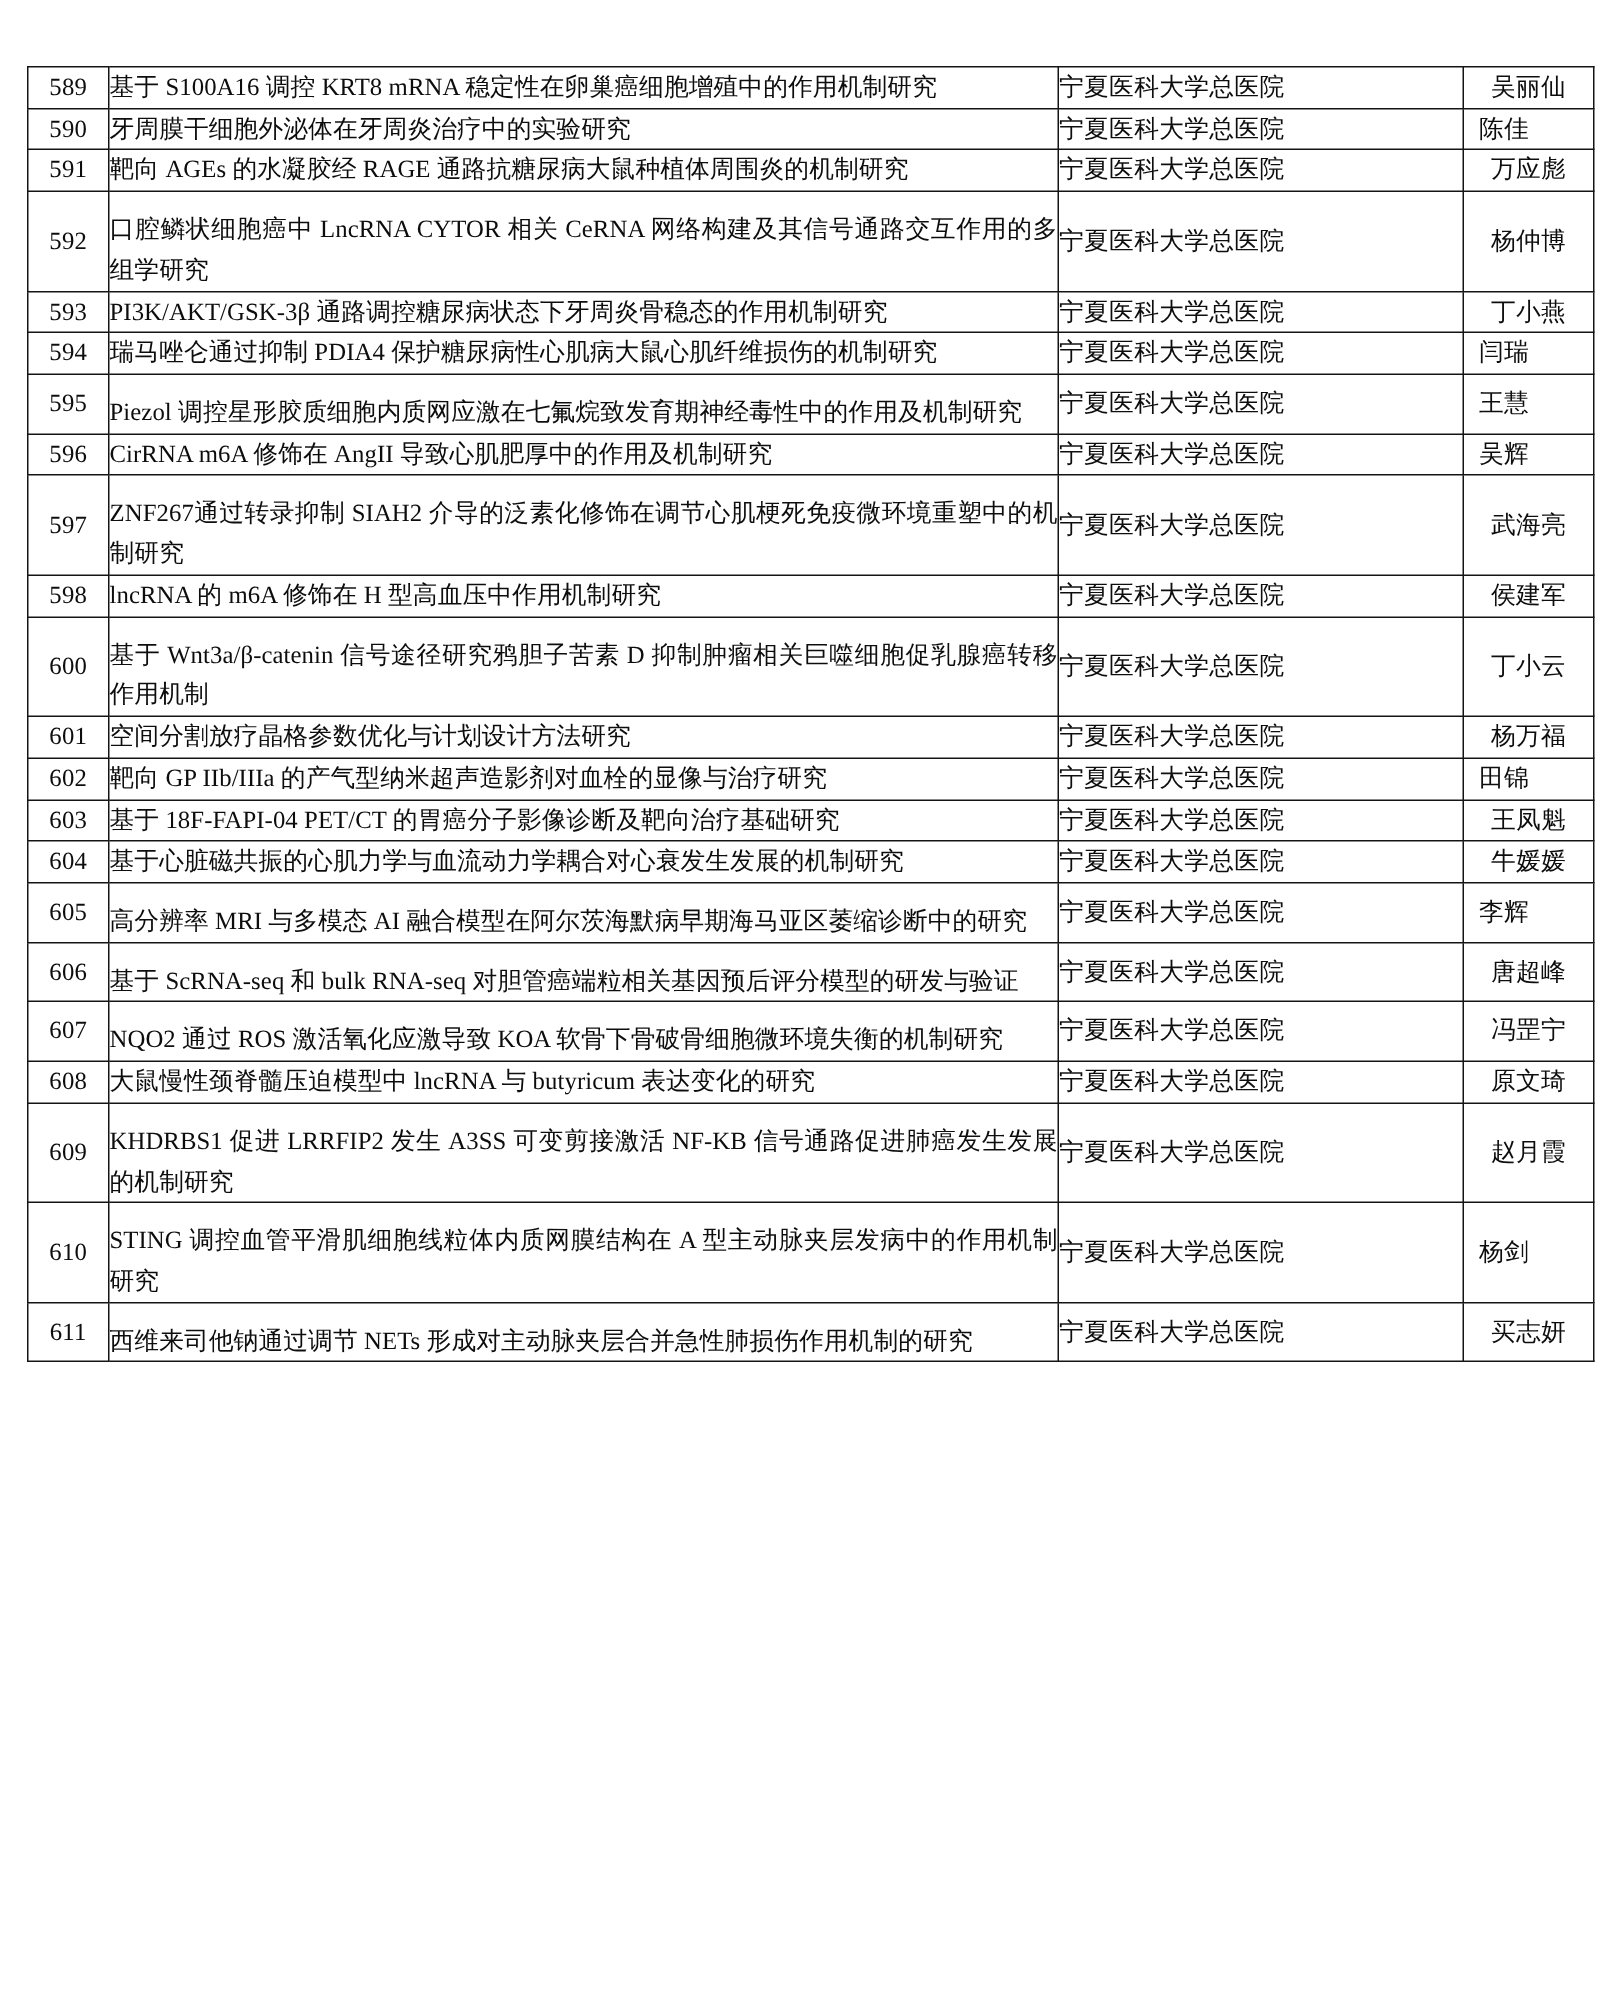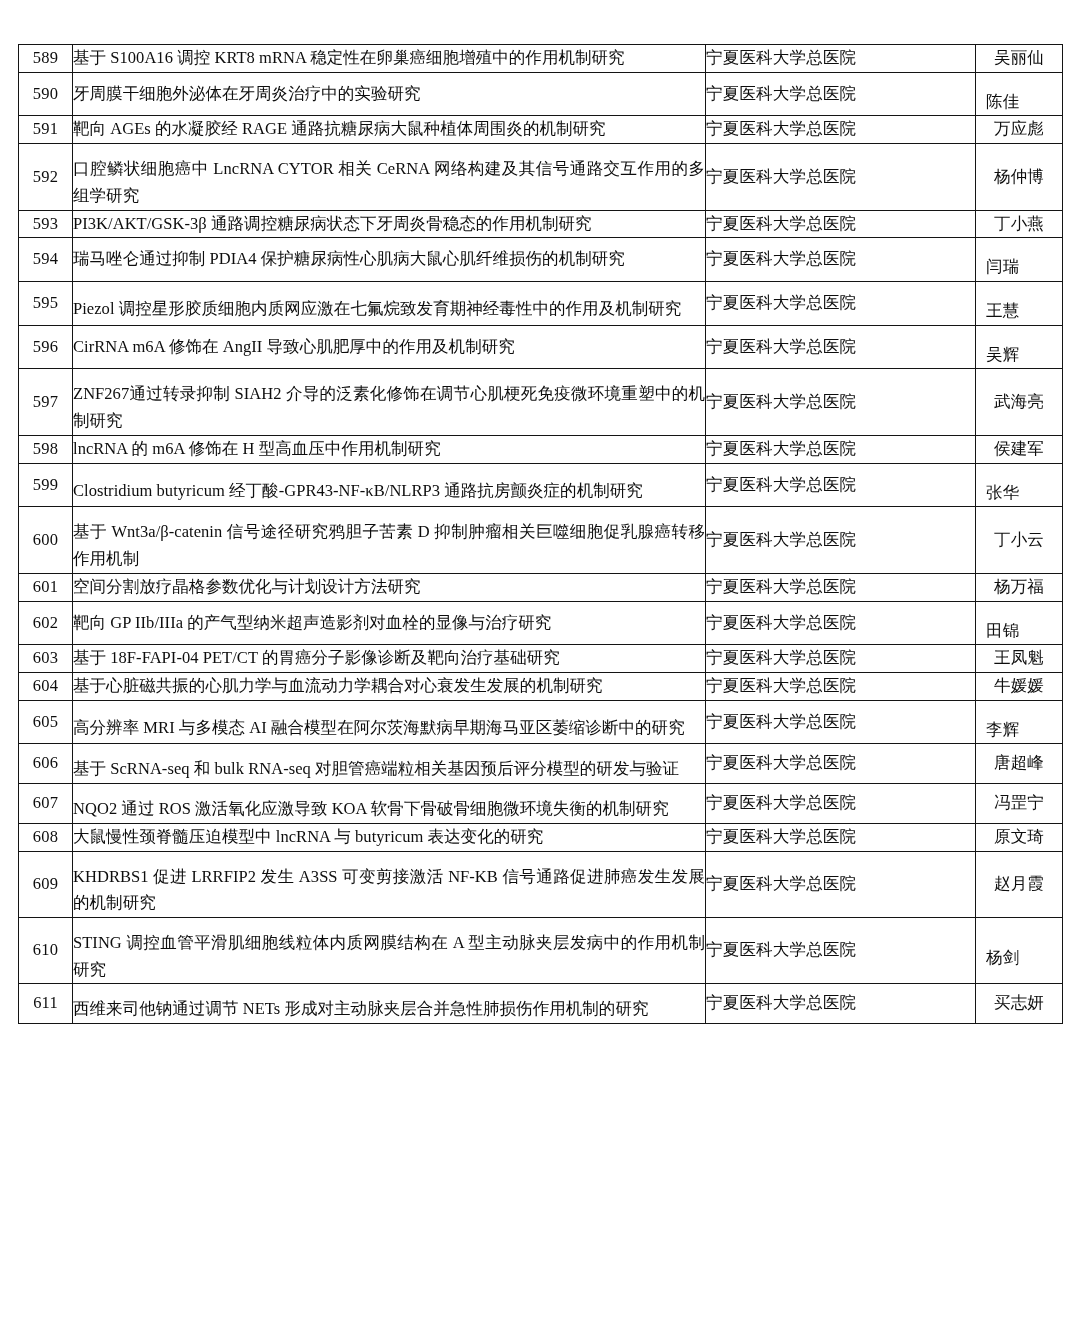--- a/index.html
+++ b/index.html
@@ -61,21 +61,20 @@
     padding: 6px 7px;
     letter-spacing: 0.2px;
     white-space: nowrap;
   }
   
   td.cell-name .nm2 {
     display: inline-block;
     width: 66px;
     text-align: justify;
     text-align-last: justify;
-    margin-top: 16px;
   }
   td.cell-name .nm2::after {
     content: "";
     display: inline-block;
     width: 100%;
   }
   .title-text {
     display: block;
     text-align: justify;
     text-justify: inter-ideograph;
@@ -171,28 +170,20 @@
         </tr>
         <tr>
           <td class="cell-no">598</td>
           <td class="cell-title">
             <span class="title-text">lncRNA 的 m6A 修饰在 H 型高血压中作用机制研究</span>
           </td>
           <td class="cell-org">宁夏医科大学总医院</td>
           <td class="cell-name">侯建军</td>
         </tr>
         <tr class="two-line">
-          <td class="cell-no">599</td>
-          <td class="cell-title">
-            <span class="title-text">Clostridium butyricum 经丁酸-GPR43-NF-κB/NLRP3 通路抗房颤炎症的机制研究</span>
-          </td>
-          <td class="cell-org">宁夏医科大学总医院</td>
-          <td class="cell-name"><span class="nm2">张华</span></td>
-        </tr>
-        <tr class="two-line">
           <td class="cell-no">600</td>
           <td class="cell-title">
             <span class="title-text">基于 Wnt3a/β-catenin 信号途径研究鸦胆子苦素 D 抑制肿瘤相关巨噬细胞促乳腺癌转移作用机制</span>
           </td>
           <td class="cell-org">宁夏医科大学总医院</td>
           <td class="cell-name">丁小云</td>
         </tr>
         <tr>
           <td class="cell-no">601</td>
           <td class="cell-title">

